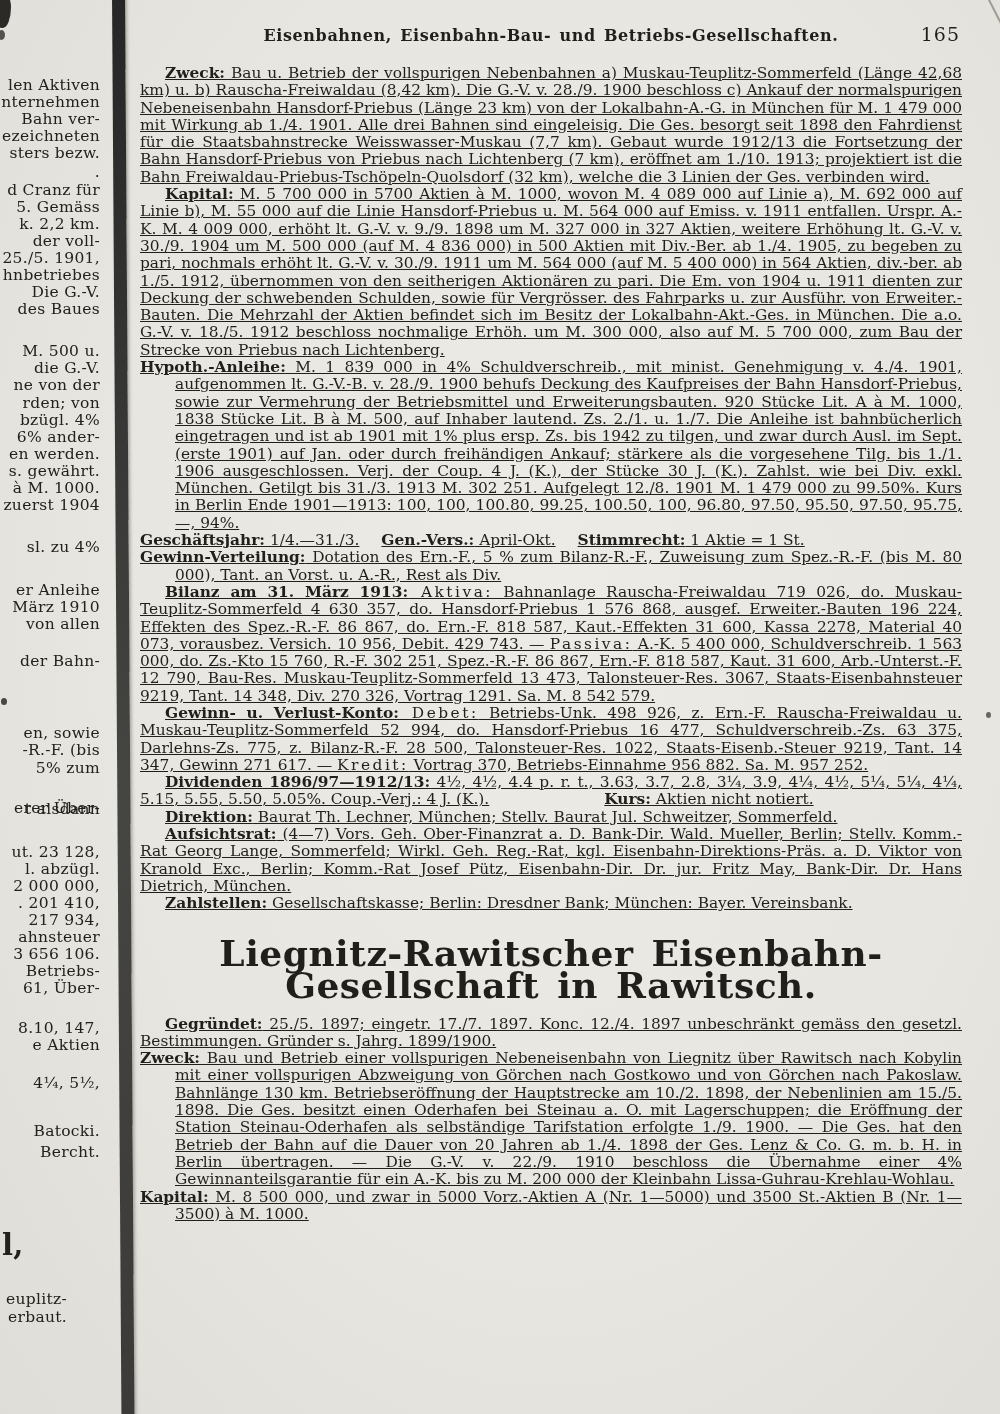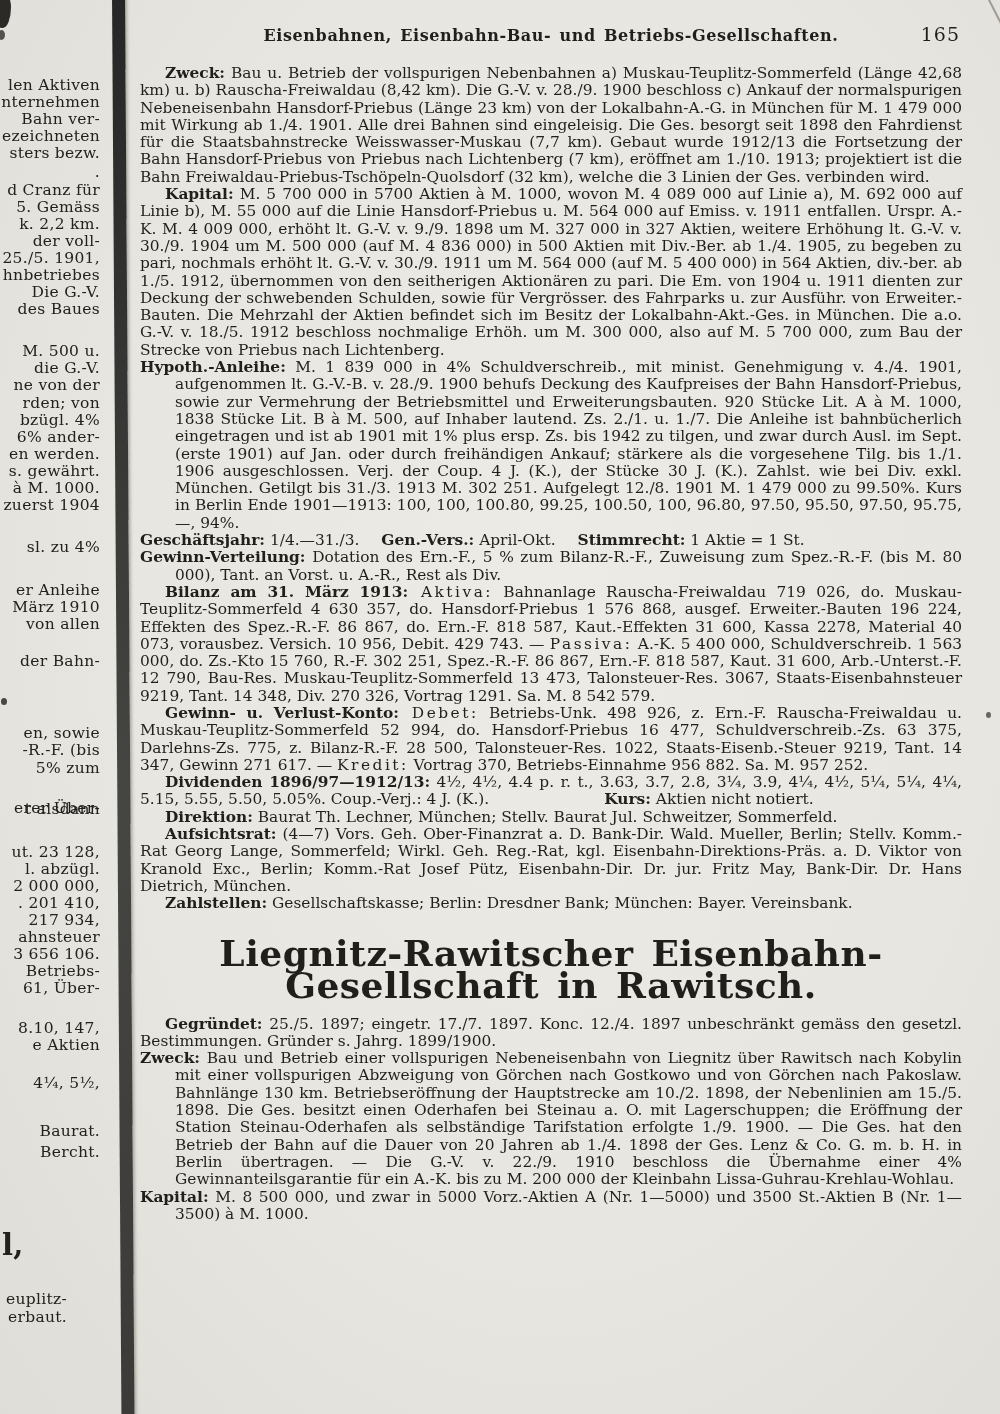--- a/index.html
+++ b/index.html
@@ -26,21 +26,21 @@
   .smudge-tl{position:absolute;left:-3px;top:-6px;width:14px;height:34px;background:#2c2a27;border-radius:0 40% 60% 30%;}
   .smudge-tl2{position:absolute;left:-2px;top:30px;width:7px;height:10px;background:#55524c;border-radius:50%;}
   .crease-tr{position:absolute;left:985px;top:-6px;width:2px;height:74px;background:#a09c93;transform:rotate(-27deg);transform-origin:top center;}
   .speck-l{position:absolute;left:1px;top:698px;width:6px;height:7px;background:#4a473f;border-radius:50%;}
   .speck-r{position:absolute;left:986px;top:712px;width:5px;height:6px;background:#6a665e;border-radius:50%;}
   
   .main{position:absolute;left:140px;top:0;width:822px;}
   .header-row{position:relative;margin-top:26px;height:24px;}
   .header-title{display:block;text-align:center;font-weight:700;font-size:16px;letter-spacing:.6px;word-spacing:2px;}
   .page-num{position:absolute;right:2px;top:-3px;font-size:19px;letter-spacing:1px;}
-  .entry{margin-top:15px;font-size:15.4px;line-height:17.3px;}
+  .entry{margin-top:15px;font-size:15.4px;line-height:17.3px;text-decoration:underline;}
   .para{margin:0;text-align:justify;}
   .para.indent{text-indent:25px;}
   .para.hang{padding-left:35px;text-indent:-35px;}
   .para .b{font-weight:700;}
   .para .sp{letter-spacing:2.5px;}
   .gap{display:inline-block;}
   .section-heading{margin:24px 0 13px 0;text-align:center;font-size:36px;font-weight:700;
     letter-spacing:.5px;word-spacing:5px;line-height:32px;}
 </style>
 </head>
@@ -94,21 +94,21 @@
       <span class="frag" style="top: 877px;">2 000 000,</span>
       <span class="frag" style="top: 894px;">. 201 410,</span>
       <span class="frag" style="top: 911px;">217 934,</span>
       <span class="frag" style="top: 928px;">ahnsteuer</span>
       <span class="frag" style="top: 945px;">3 656 106.</span>
       <span class="frag" style="top: 962px;">Betriebs-</span>
       <span class="frag" style="top: 979px;">61, Über-</span>
       <span class="frag" style="top: 1019px;">8.10, 147,</span>
       <span class="frag" style="top: 1036px;">e Aktien</span>
       <span class="frag" style="top: 1074px;">4¼, 5½,</span>
-      <span class="frag" style="top: 1122px;">Baurat.</span>
+      <span class="frag" style="top: 1122px;">Batocki.</span>
       <span class="frag" style="top: 1143px; text-align: center;">Bercht.</span>
       <span class="frag big" style="top: 1228px;">l,</span>
       <span class="frag" style="top: 1290px; right: 41px;">euplitz-</span>
       <span class="frag" style="top: 1308px; right: 41px;">erbaut.</span>
     </div>
 
   <div class="gutter"></div>
 
   <div class="main">
     <div class="header-row">

